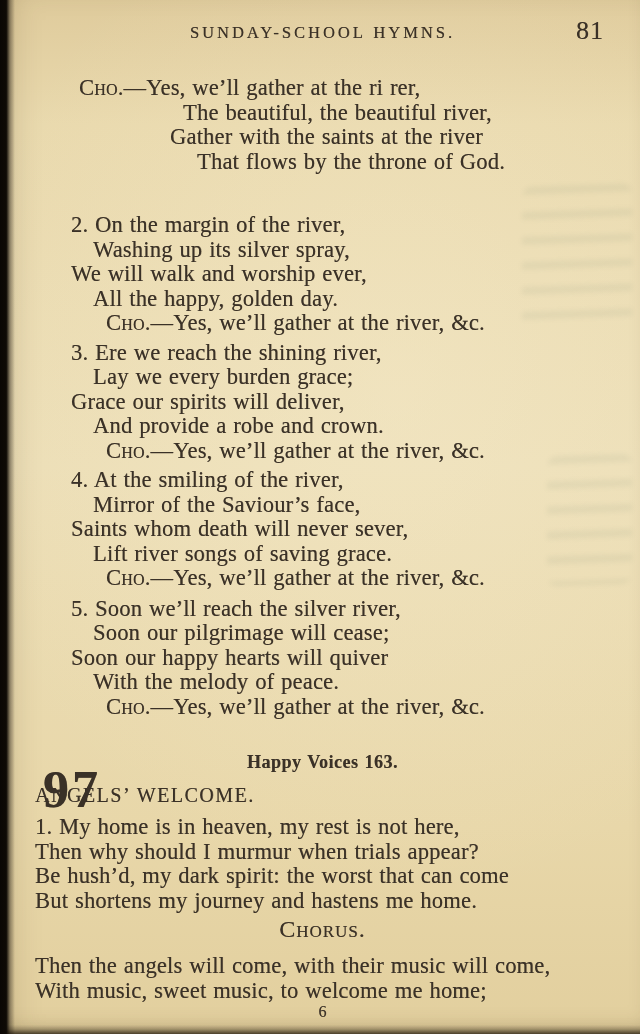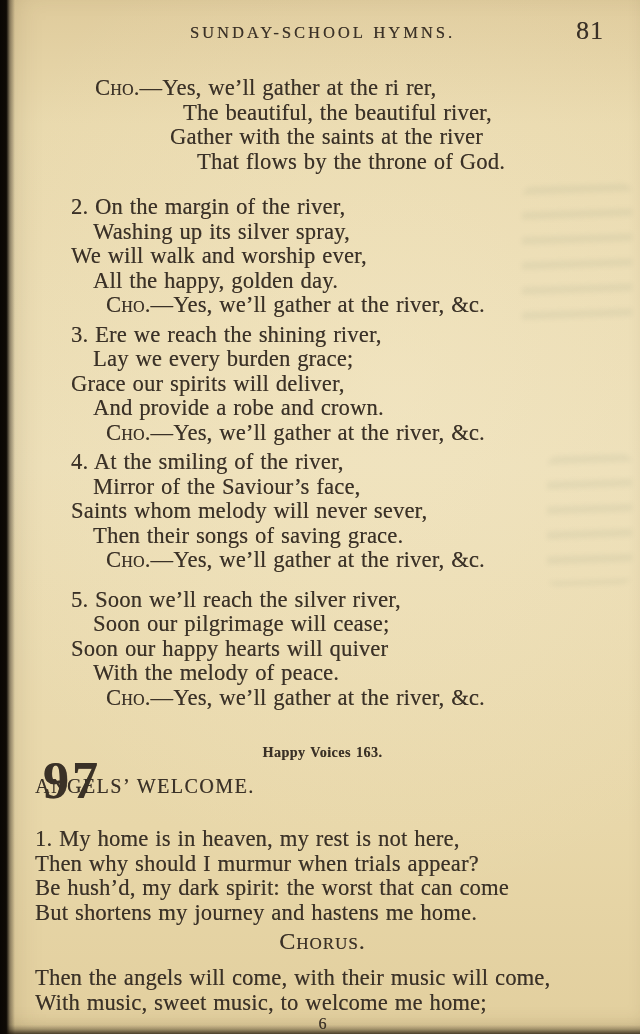--- a/index.html
+++ b/index.html
@@ -16,35 +16,35 @@
     padding:0 30px 0 35px;
     font-size:22.5px; line-height:24.5px; letter-spacing:.2px; word-spacing:1px;
     text-shadow:.3px .2px .25px rgba(58,46,33,.55);
   }
   .line { white-space:nowrap; }
   .sc { font-variant:small-caps; }
   header { position:relative; padding-top:22px; height:22px; }
   .running-title { text-align:center; font-size:16.5px; letter-spacing:3px; line-height:22px; }
   .page-number { position:absolute; right:6px; top:16px; font-size:26px; line-height:30px; letter-spacing:1px; }
   .chorus-open { margin-top:32px; }
-  .ind-c0 { margin-left:60px; }
+  .ind-c0 { margin-left:44px; }
   .ind-c1 { margin-left:148px; }
   .ind-c2 { margin-left:135px; }
   .ind-c3 { margin-left:162px; }
-  .verse.mt-lg { margin-top:21px;font-family:Liberation Serif, serif; }
+  .verse.mt-lg { margin-top:39px;font-family:Liberation Serif, serif; }
   .verse.mt-md { margin-top:5px; }
-  .verse.mt-md2 { margin-top:15px; }
+  .verse.mt-md2 { margin-top:6px; }
   .ind-a { margin-left:36px; }
   .ind-b { margin-left:58px; }
   .ind-r { margin-left:71px; }
   .hymn-head { position:relative; margin-top:33px; height:52px; }
-  .tune-ref { text-align:center; font-weight:bold; font-size:14px; line-height:20px; letter-spacing:.5px; }
+  .tune-ref { text-align:center; font-weight:bold; font-size:18px; line-height:20px; letter-spacing:.5px; }
   .hymn-title { text-align:left; font-size:20px; line-height:30px; letter-spacing:1.5px; margin-top:8px; }
   .hymn-number { position:absolute; left:8px; top:12px; font-size:52px; font-weight:bold; line-height:1; letter-spacing:3px; }
-  .verse.full { margin-top:32px; }
+  .verse.full { margin-top:11px; }
   .chorus-heading { text-align:center; font-size:24px; line-height:26px; letter-spacing:1px; margin-top:3px; }
   .chorus-block { margin-top:12px; }
   .signature { text-align:center; font-size:16px; line-height:18px; margin-top:0; }
   .edge-left { position:absolute; left:0; top:0; bottom:0; width:15px; z-index:5; pointer-events:none;
     background:linear-gradient(to right,#0a0704 0%,#0e0a05 42%,rgba(20,14,8,.38) 66%,rgba(20,14,8,0) 100%); }
   .edge-bottom { position:absolute; left:0; right:0; bottom:0; height:9px; z-index:4; pointer-events:none;
     background:linear-gradient(to top,rgba(25,18,8,.7),rgba(25,18,8,.22) 55%,rgba(25,18,8,0)); }
   .ghost { position:absolute; right:8px; width:110px; opacity:.09; filter:blur(2.5px);
     background:repeating-linear-gradient(to bottom, rgba(95,115,95,.85) 0 8px, rgba(0,0,0,0) 8px 25px);
     transform:skewY(-2deg); border-radius:10px; pointer-events:none; }
@@ -80,22 +80,22 @@
     <div class="line ind-a">3. Ere we reach the shining river,</div>
     <div class="line ind-b">Lay we every burden grace;</div>
     <div class="line ind-a">Grace our spirits will deliver,</div>
     <div class="line ind-b">And provide a robe and crown.</div>
     <div class="line ind-r"><span class="sc">Cho.</span><span>—Yes, we’ll gather at the river, &amp;c.</span></div>
   </section>
 
   <section class="verse mt-md">
     <div class="line ind-a">4. At the smiling of the river,</div>
     <div class="line ind-b">Mirror of the Saviour’s face,</div>
-    <div class="line ind-a">Saints whom melody will never sever,</div>
-    <div class="line ind-b">Then their songs of saving grace.</div>
+    <div class="line ind-a">Saints whom death will never sever,</div>
+    <div class="line ind-b">Lift river songs of saving grace.</div>
     <div class="line ind-r"><span class="sc">Cho.</span><span>—Yes, we’ll gather at the river, &amp;c.</span></div>
   </section>
 
   <section class="verse mt-md2">
     <div class="line ind-a">5. Soon we’ll reach the silver river,</div>
     <div class="line ind-b">Soon our pilgrimage will cease;</div>
     <div class="line ind-a">Soon our happy hearts will quiver</div>
     <div class="line ind-b">With the melody of peace.</div>
     <div class="line ind-r"><span class="sc">Cho.</span><span>—Yes, we’ll gather at the river, &amp;c.</span></div>
   </section>

